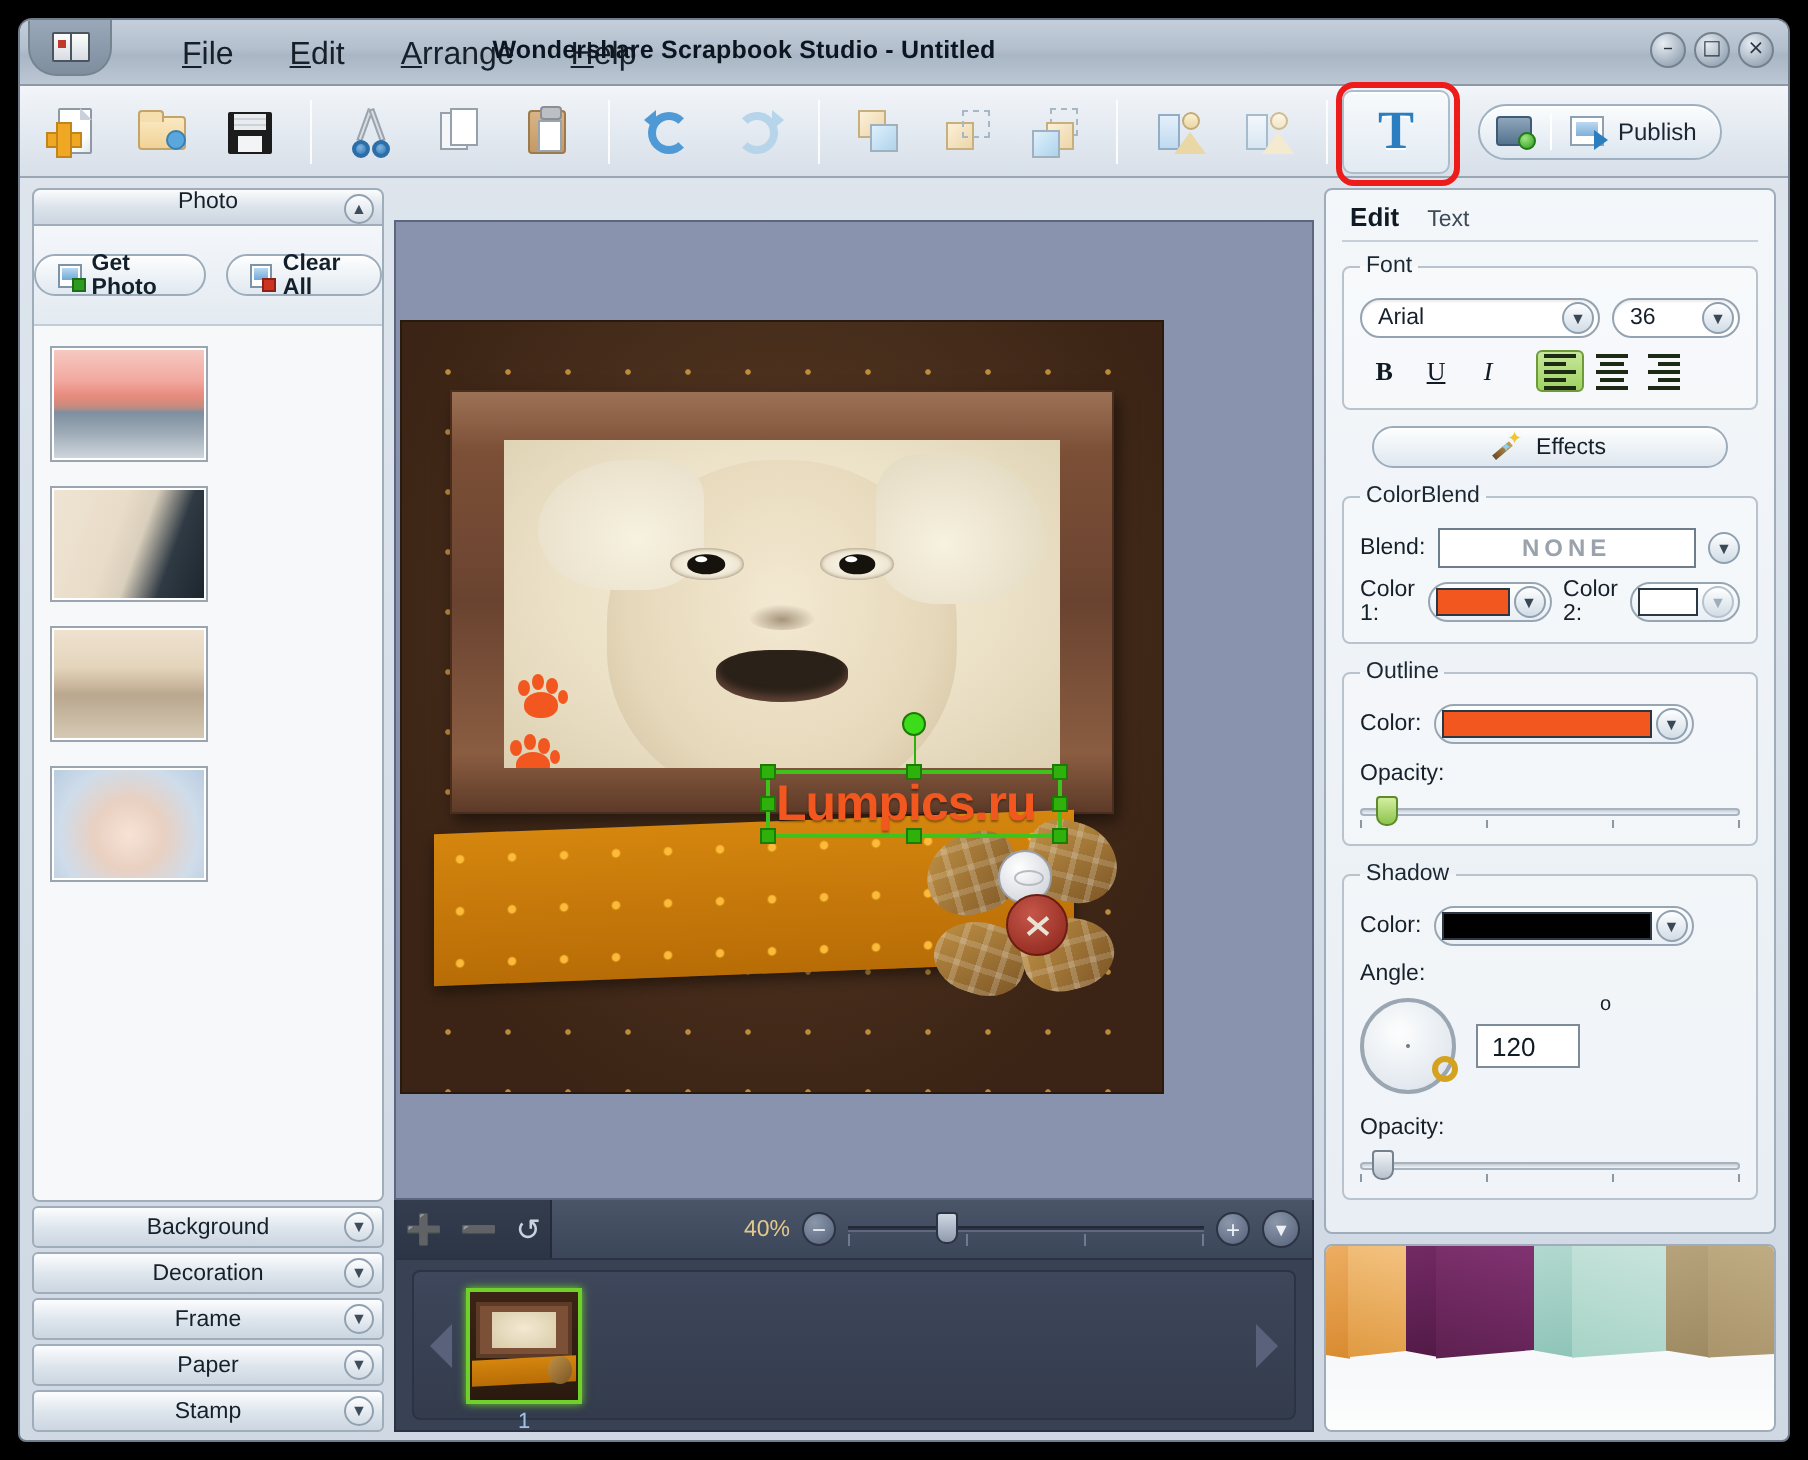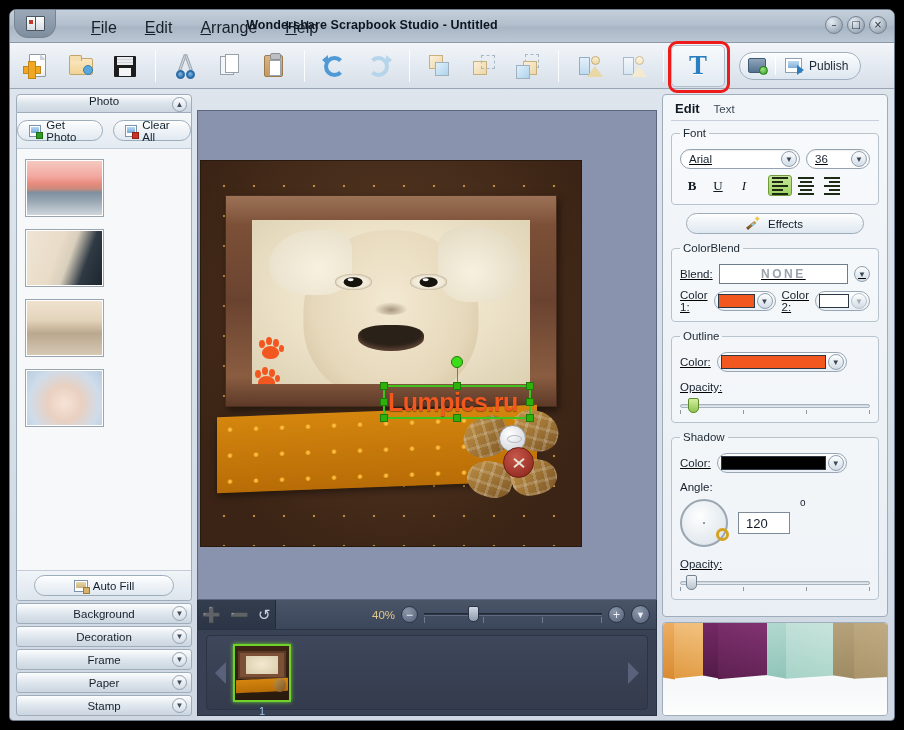--- a/index.html
+++ b/index.html
@@ -213,23 +213,24 @@
     background: linear-gradient(180deg,#fcfdfe,#d3dce6); border:1px solid #92a1b0;
     display:flex; align-items:center; justify-content:center;
     font-size:8px; color:#3f4c59; line-height:1;
   }
   #photo-panel {
     flex: 1 1 auto; display:flex; flex-direction:column;
     background: #eef2f6; border:1px solid #9fadbb; border-top:none;
     border-radius: 0 0 4px 4px; overflow:hidden;
   }
   #photo-actions {
-    height: 36px; display:flex; align-items:center; justify-content:center; gap:10px;
+    height: 50px; display:flex; align-items:center; justify-content:center; gap:10px;
     background: linear-gradient(180deg,#f4f7fa,#e3eaf1);
     border-bottom:1px solid #c3ccd6;
+    font-weight:bold;
   }
   .pill-btn {
     height:21px; padding: 0 11px; display:flex; align-items:center; gap:5px;
     background: linear-gradient(180deg,#fdfefe,#e0e8f0);
     border:1px solid #9dacba; border-radius:11px; font-size:11.5px; color:#13202c;
     box-shadow: inset 0 1px 0 #fff;
   }
   .mini-ic { position:relative; width:14px; height:12px; background:#fff; border:1px solid #7f93a6; }
   .mini-ic .m1 { position:absolute; left:1px; top:1px; right:1px; bottom:3px;
     background: linear-gradient(180deg,#b8d9f2,#6fa9d8); }
@@ -486,21 +487,21 @@
     border-bottom:1px solid #c7d0da; margin-bottom:6px; }
   #tabrow .tab { font-size:13px; color:#1c2935; }
   #tabrow .tab.active { font-weight:bold; color:#101a24; }
   #tabrow .tab.inactive { font-size:11.5px; color:#3d4a57; }
 
   fieldset.grp {
     border:1px solid #b9c3cd; border-radius:4px; margin: 0 0 8px 0; padding: 5px 8px 8px 8px;
     background: rgba(255,255,255,.35);
   }
   fieldset.grp > legend { font-size:11.5px; color:#1b2833; padding: 0 3px; }
-  .row { display:flex; align-items:center; gap:6px; margin-top:5px;text-decoration:underline; }
+  .row { display:flex; align-items:center; gap:6px; margin-top:5px; }
   .lbl { font-size:11.5px; color:#16202b; }
 
   .combo {
     position:relative; height:20px; background:#fff;
     border:1px solid #95a3b1; border-radius:10px;
     display:flex; align-items:center; padding: 0 22px 0 8px;
     font-size:11.5px; color:#16202b; box-shadow: inset 0 1px 1px rgba(0,0,0,.07);
   }
   .combo .cb {
     position:absolute; right:2px; top:1px; width:16px;height:16px;border-radius:50%;
@@ -782,29 +783,20 @@
             </div>
           <div class="thumb">
               <div class="img th2"></div>
             </div>
           <div class="thumb">
               <div class="img th3"></div>
             </div>
           <div class="thumb">
               <div class="img th4"></div>
             </div>
-        </div>
-        <div id="autofill-row">
-          <div class="pill-btn" style="width:140px;justify-content:center">
-            <span class="mini-ic">
-                <span class="m1" style="background:linear-gradient(180deg,#e8d7ae,#cdb37a)"></span>
-                <span class="badge stack"></span>
-              </span>
-            <span>Auto Fill</span>
-          </div>
         </div>
       </div>
 
       <div class="accordion-row">
         <span>Background</span>
         <span class="chev">▼</span>
       </div>
       <div class="accordion-row">
         <span>Decoration</span>
         <span class="chev">▼</span>

